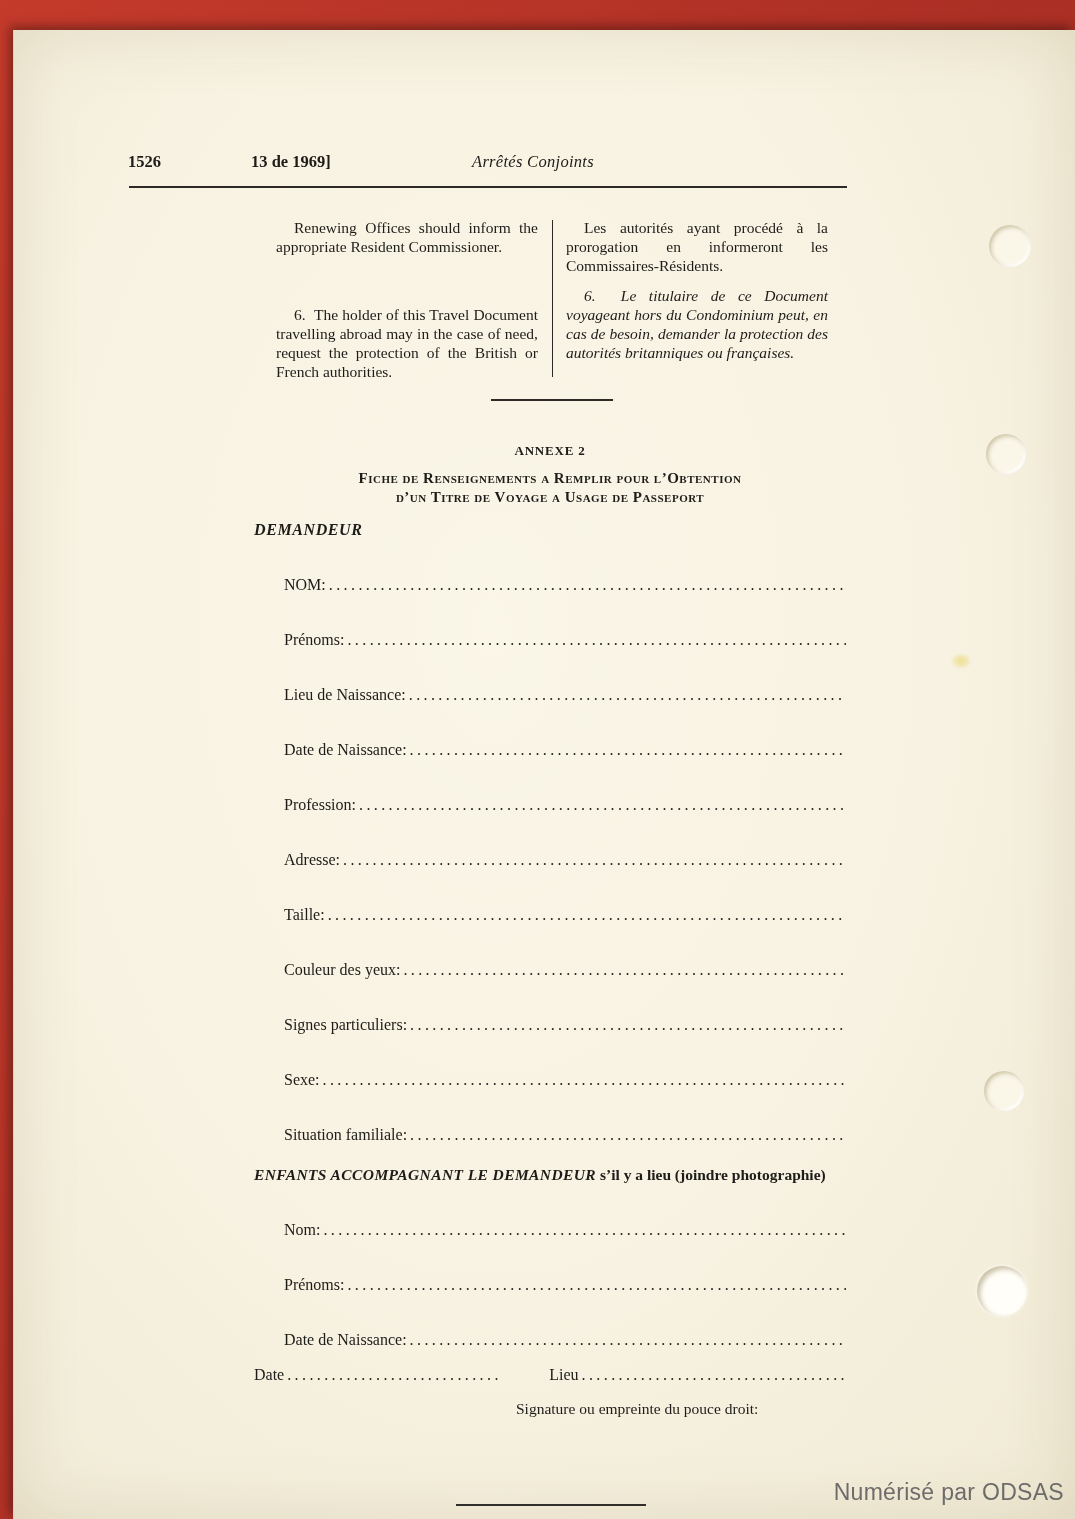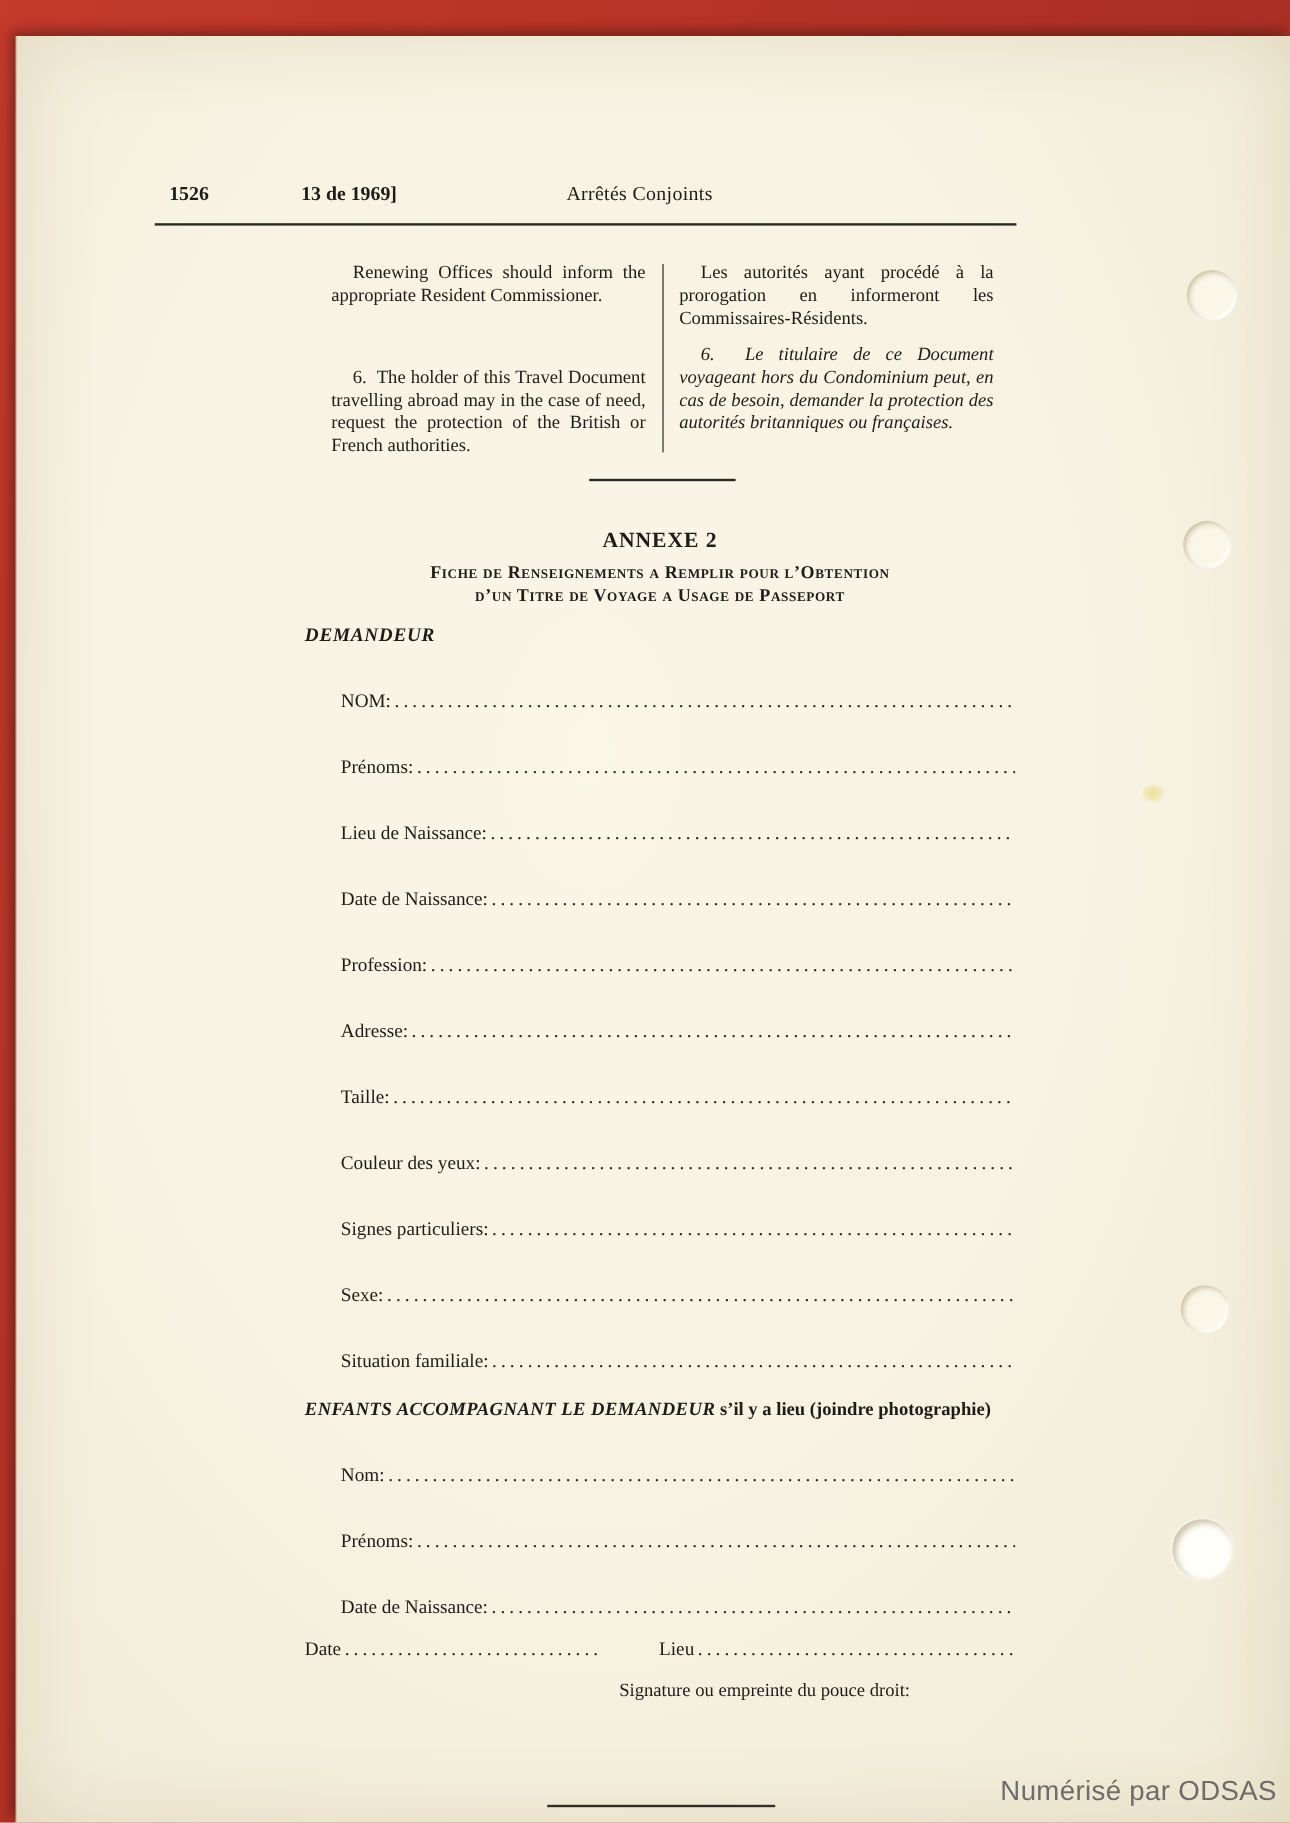--- a/index.html
+++ b/index.html
@@ -25,38 +25,38 @@
   .content {
     position:relative;
     width:722px;
     margin-left:112px;
     padding-top:122px;
     font-size:15.5px;
     line-height:19px;
   }
   
   .page-header { position:relative; height:22px; font-size:16.5px; }
-  .pagenum   { position:absolute; left:15px;   font-weight:bold; }
+  .pagenum   { position:absolute; left:2px;   font-weight:bold; }
   .edition   { position:absolute; left:125px; font-weight:bold; }
-  .runtitle  { position:absolute; left:346px; letter-spacing:0.3px;text-align:right; }
+  .runtitle  { position:absolute; left:346px; font-style:italic; letter-spacing:0.3px;text-align:right; }
   .header-rule { margin-top:12px; margin-left:3px; width:718px; height:2px; background:#2b2a27; }
 
   
   .columns { display:flex; margin-top:30px; margin-left:150px; width:552px; }
   .col { width:262px; text-align:justify; }
   .col p { text-indent:18px; }
   .col-en .p2 { margin-top:49px; }
   .col-fr .p3 { margin-top:11px;font-style:italic; }
   .col-divider { width:1px; background:#2b2a27; margin:2px 13px 4px 14px; }
 
   .mid-rule { margin-top:18px; margin-left:365px; width:122px; height:2px; background:#2b2a27; }
 
   .annexe-title {
     margin-top:40px; margin-left:128px; width:592px;
-    text-align:center; font-size:18px; font-weight:bold; letter-spacing:0.8px;
+    text-align:center; font-size:13px; font-weight:bold; letter-spacing:0.8px;
   }
   .annexe-subtitle {
     margin-top:9px; margin-left:128px; width:592px;
     text-align:center; font-variant:small-caps; font-weight:600;
     font-size:15px; line-height:19px; letter-spacing:0.5px;
   }
   .section-title {
     margin-top:13px; margin-left:128px;
     font-weight:bold; font-style:italic; font-size:16px; letter-spacing:0.6px;
   }

